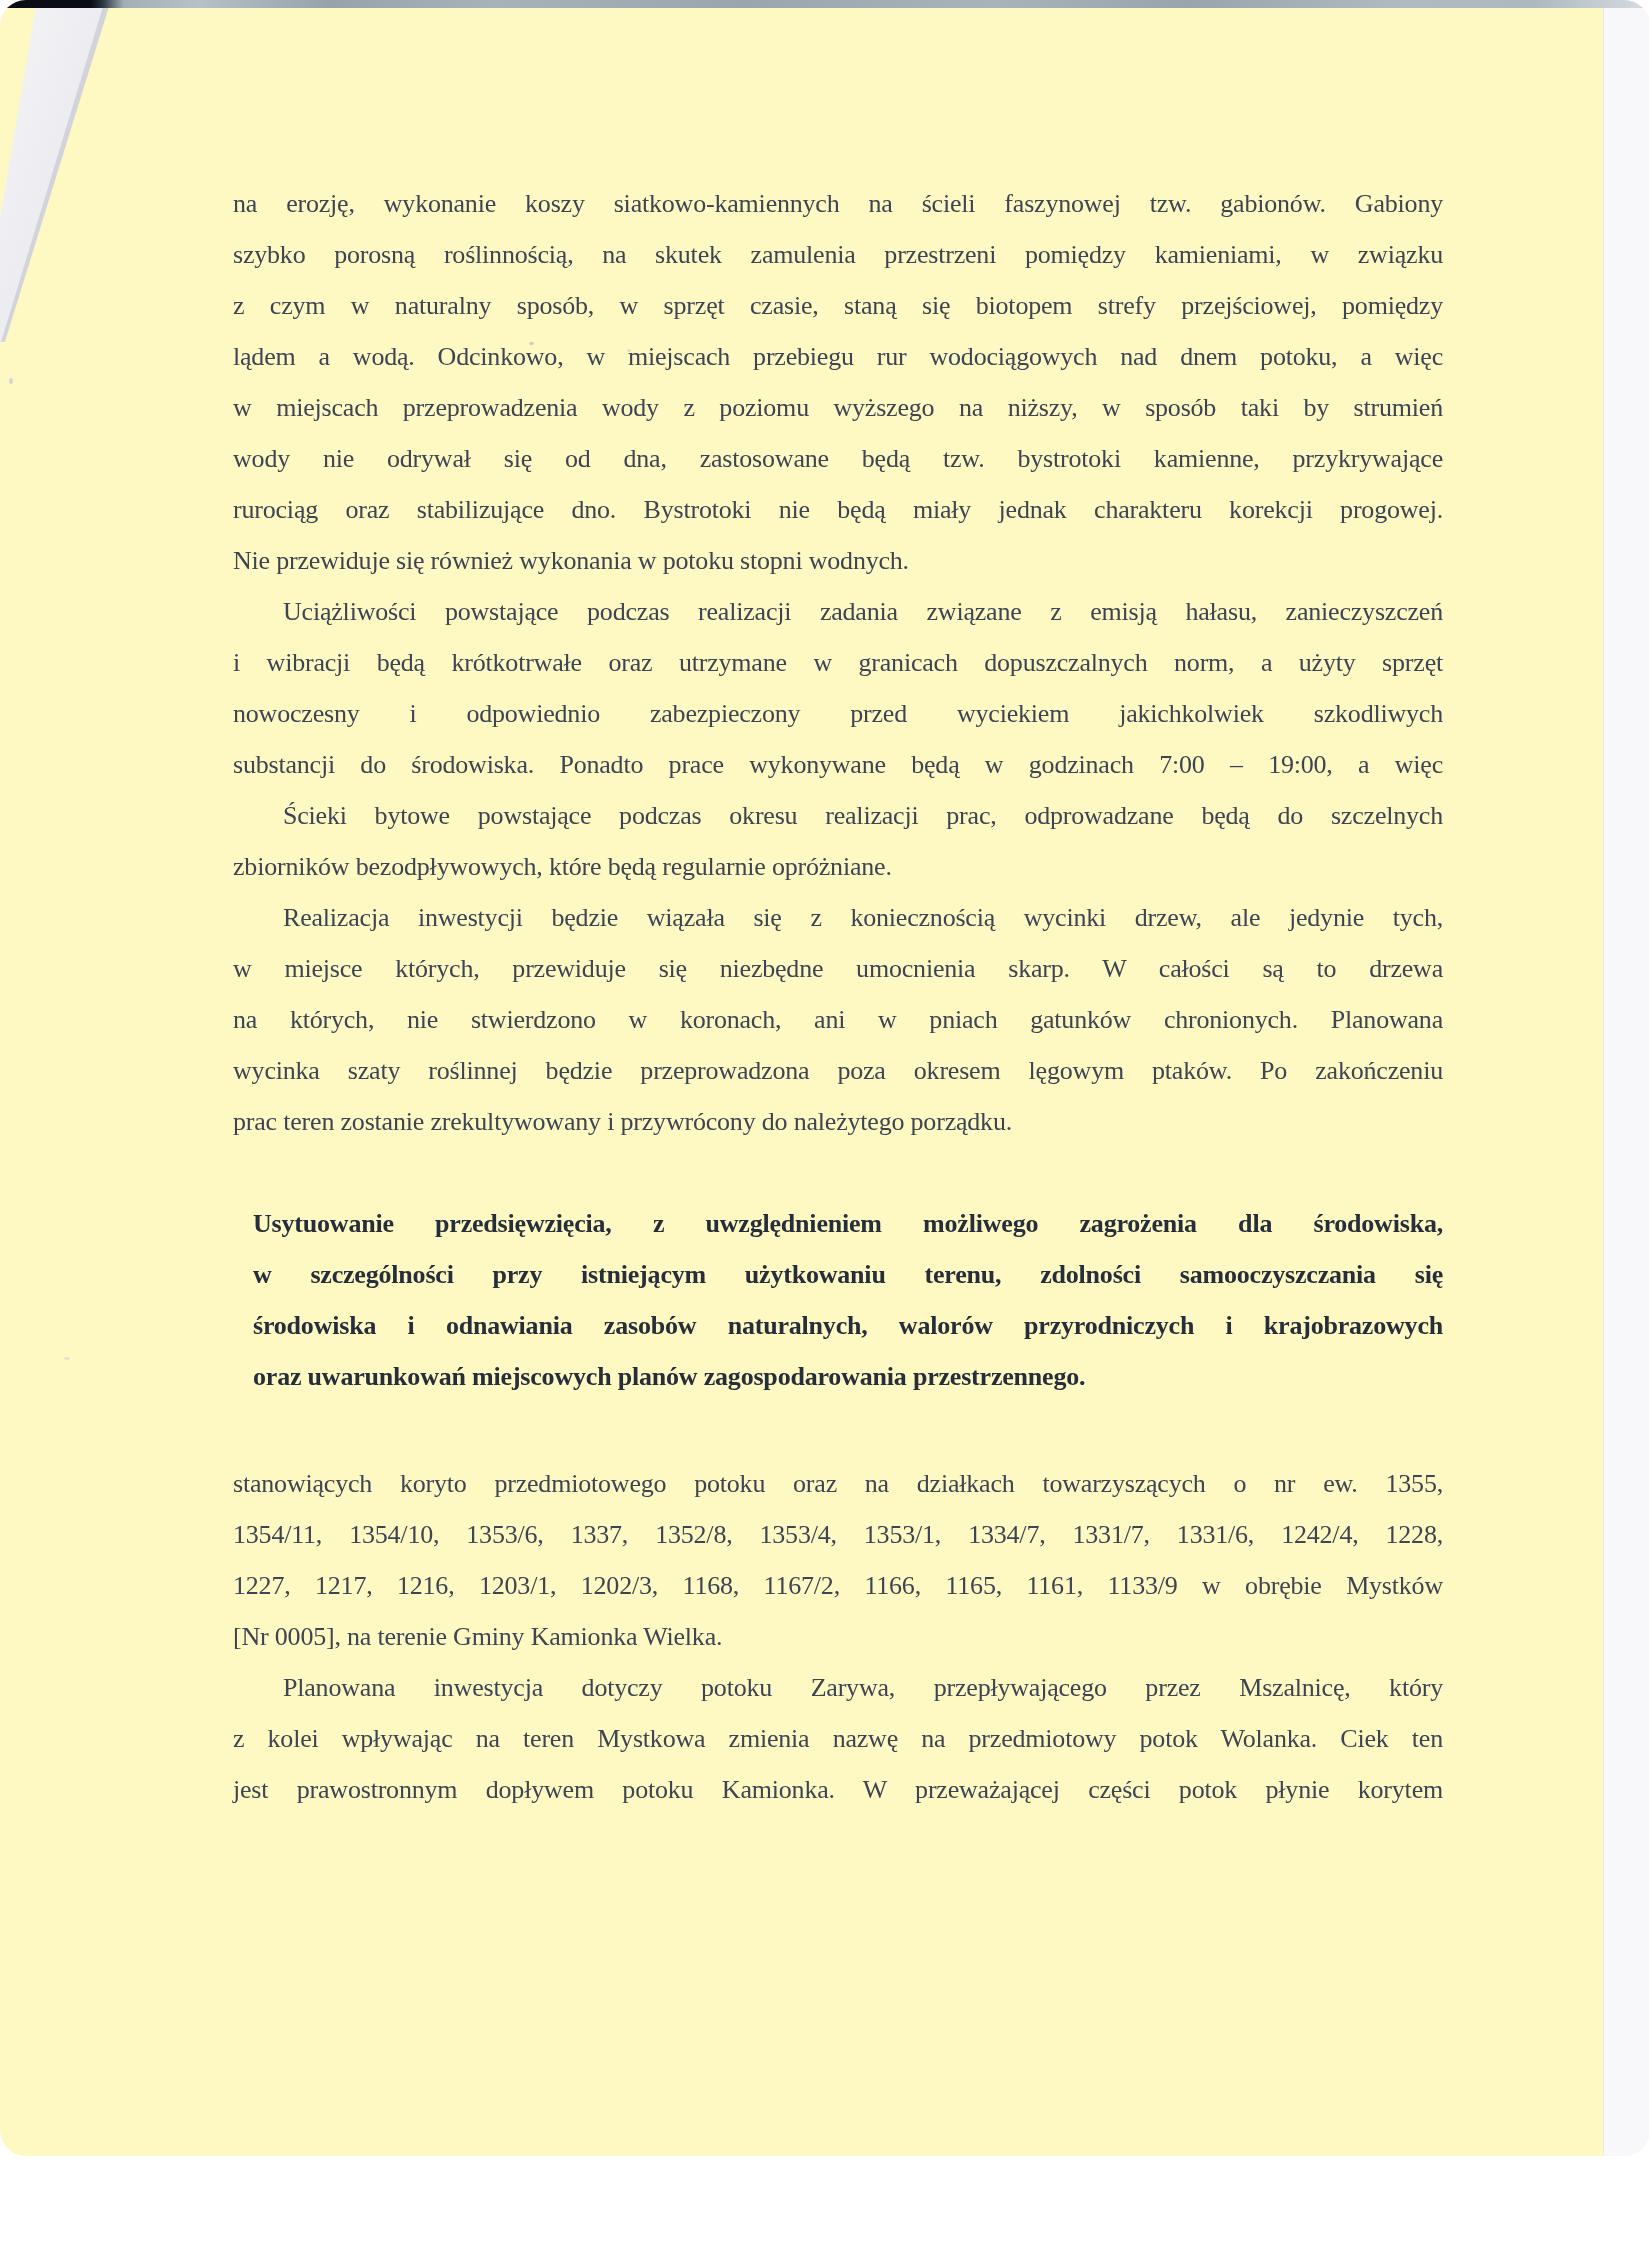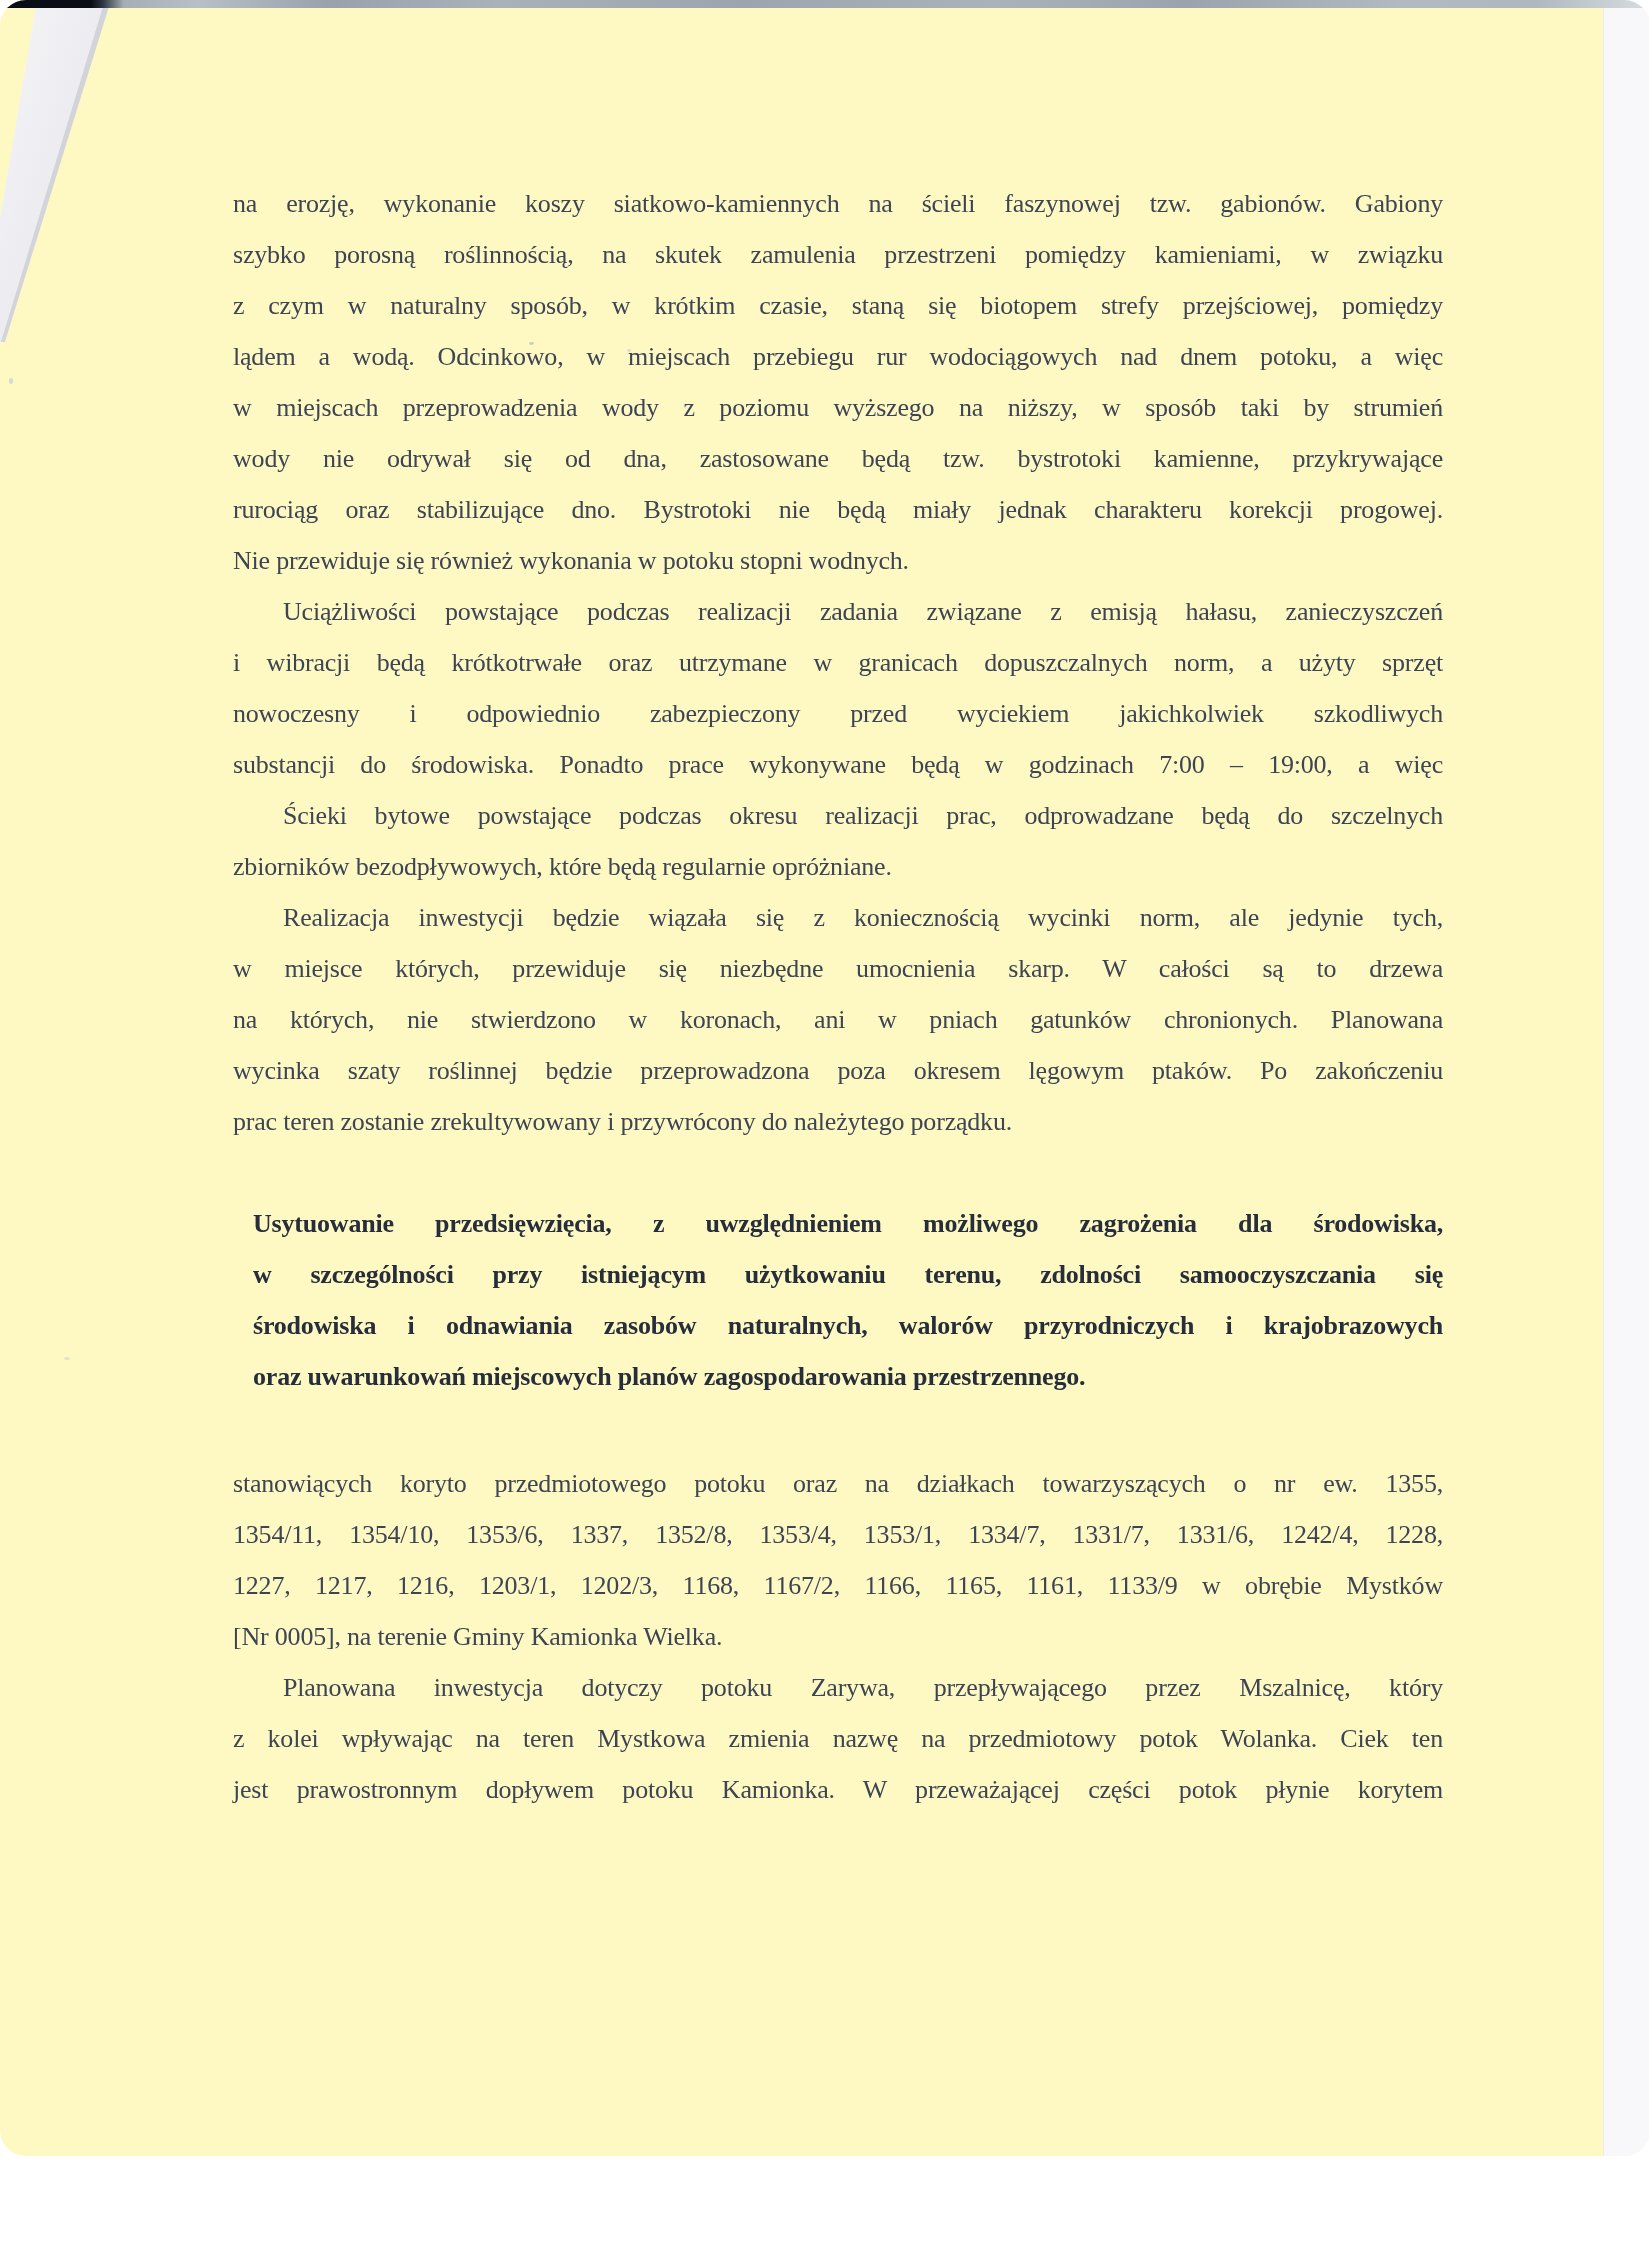--- a/index.html
+++ b/index.html
@@ -59,39 +59,39 @@
   <div class="scan-corner-edge"></div>
   <div class="paper-edge"></div>
   <div class="speck sp1"></div>
   <div class="speck sp2"></div>
   <div class="speck sp3"></div>
   <div class="speck sp4"></div>
   <div class="text-block" id="text-block">
       <div class="para">
         <div class="line">na erozję, wykonanie koszy siatkowo-kamiennych na ścieli faszynowej tzw. gabionów. Gabiony</div>
         <div class="line">szybko porosną roślinnością, na skutek zamulenia przestrzeni pomiędzy kamieniami, w związku</div>
-        <div class="line">z czym w naturalny sposób, w krótkim czasie, staną się biotopem strefy przejściowej, pomiędzy</div>
+        <div class="line">z czym w naturalny sposób, w sprzęt czasie, staną się biotopem strefy przejściowej, pomiędzy</div>
         <div class="line">lądem a wodą. Odcinkowo, w miejscach przebiegu rur wodociągowych nad dnem potoku, a więc</div>
         <div class="line">w miejscach przeprowadzenia wody z poziomu wyższego na niższy, w sposób taki by strumień</div>
         <div class="line">wody nie odrywał się od dna, zastosowane będą tzw. bystrotoki kamienne, przykrywające</div>
         <div class="line">rurociąg oraz stabilizujące dno. Bystrotoki nie będą miały jednak charakteru korekcji progowej.</div>
         <div class="line end">Nie przewiduje się również wykonania w potoku stopni wodnych.</div>
       </div>
       <div class="para">
         <div class="line ind">Uciążliwości powstające podczas realizacji zadania związane z emisją hałasu, zanieczyszczeń</div>
         <div class="line">i wibracji będą krótkotrwałe oraz utrzymane w granicach dopuszczalnych norm, a użyty sprzęt</div>
         <div class="line">nowoczesny i odpowiednio zabezpieczony przed wyciekiem jakichkolwiek szkodliwych</div>
         <div class="line">substancji do środowiska. Ponadto prace wykonywane będą w godzinach 7:00 – 19:00, a więc</div>
       </div>
       <div class="para">
         <div class="line ind">Ścieki bytowe powstające podczas okresu realizacji prac, odprowadzane będą do szczelnych</div>
         <div class="line end">zbiorników bezodpływowych, które będą regularnie opróżniane.</div>
       </div>
       <div class="para">
-        <div class="line ind">Realizacja inwestycji będzie wiązała się z koniecznością wycinki norm, ale jedynie tych,</div>
+        <div class="line ind">Realizacja inwestycji będzie wiązała się z koniecznością wycinki drzew, ale jedynie tych,</div>
         <div class="line">w miejsce których, przewiduje się niezbędne umocnienia skarp. W całości są to drzewa</div>
         <div class="line">na których, nie stwierdzono w koronach, ani w pniach gatunków chronionych. Planowana</div>
         <div class="line">wycinka szaty roślinnej będzie przeprowadzona poza okresem lęgowym ptaków. Po zakończeniu</div>
         <div class="line end">prac teren zostanie zrekultywowany i przywrócony do należytego porządku.</div>
       </div>
       <div class="para bold" style="margin-top: 51px; margin-left: 20px;">
         <div class="line">Usytuowanie przedsięwzięcia, z uwzględnieniem możliwego zagrożenia dla środowiska,</div>
         <div class="line">w szczególności przy istniejącym użytkowaniu terenu, zdolności samooczyszczania się</div>
         <div class="line">środowiska i odnawiania zasobów naturalnych, walorów przyrodniczych i krajobrazowych</div>
         <div class="line end">oraz uwarunkowań miejscowych planów zagospodarowania przestrzennego.</div>

